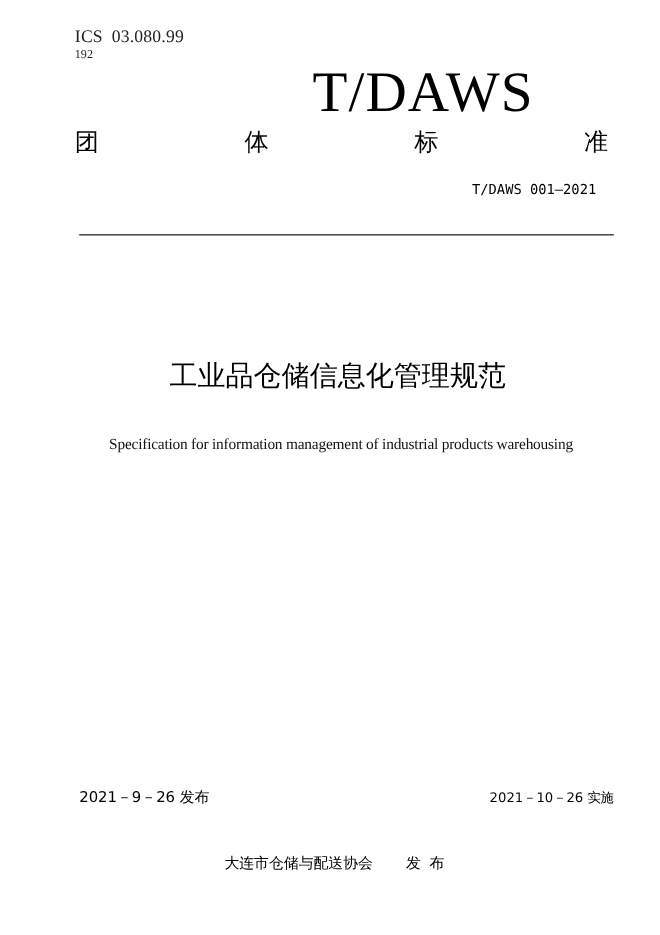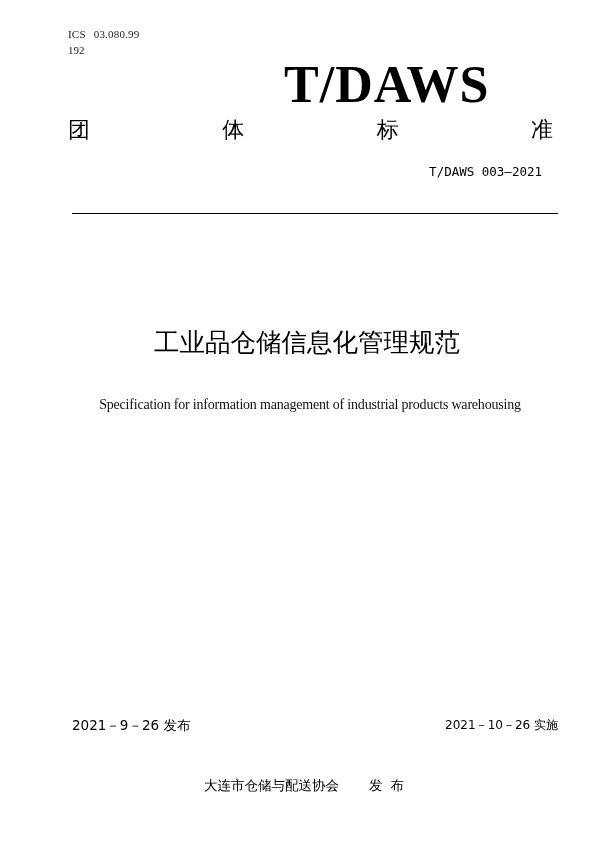--- a/index.html
+++ b/index.html
@@ -1,21 +1,21 @@
 <!DOCTYPE html>
 <html><head>
   <meta charset="utf-8">
   <style>
     html, body { margin: 0; padding: 0; background: #ffffff; }
     body { width: 600px; height: 850px; position: relative; overflow: hidden; color: #000; }
     .abs { position: absolute; white-space: nowrap; }
-    .ics { left: 68px; top: 27px; font-family: "Liberation Serif", serif; font-size: 11px; line-height: 14px; color: #222; letter-spacing: 0.2px; }
+    .ics { left: 68px; top: 27px; font-family: "Liberation Serif", serif; font-size: 16px; line-height: 14px; color: #222; letter-spacing: 0.2px; }
     .ics-code { margin-left: 8px; }
     .ccs { left: 68px; top: 43px; font-family: "Liberation Serif", serif; font-size: 11px; line-height: 14px; color: #222; }
-    .org-logo { left: 284px; top: 57px; font-family: "Liberation Serif", serif; font-weight: bold; font-size: 52px; line-height: 56px; letter-spacing: 1px; }
+    .org-logo { left: 284px; top: 57px; font-family: "Liberation Serif", serif; font-weight: normal; font-size: 52px; line-height: 56px; letter-spacing: 1px; }
     .std-type { left: 68px; top: 116px; width: 485px; display: flex; justify-content: space-between; font-family: "DejaVu Sans", sans-serif; font-size: 22px; line-height: 28px; }
     .std-number { right: 58px; top: 164px; font-family: "DejaVu Sans Mono", monospace; font-size: 12.5px; line-height: 16px; }
     .top-rule { left: 72px; top: 213px; width: 486px; height: 0; border-top: 1.5px solid #000; }
     .title-cn { left: 0; width: 614px; text-align: center; top: 326px; font-family: "DejaVu Sans", sans-serif; font-size: 25.5px; line-height: 32px; }
     .title-en { left: 0; width: 620px; text-align: center; top: 396px; font-family: "Liberation Serif", serif; font-size: 14px; line-height: 18px; letter-spacing: -0.2px; color: #111; }
     .date-left { left: 72px; top: 716px; font-family: "DejaVu Sans", sans-serif; font-size: 13.5px; line-height: 18px; text-align: center; }
     .date-right { right: 42px; top: 716px; font-family: "DejaVu Sans", sans-serif; font-size: 12px; line-height: 18px; }
     .publisher { left: 204px; top: 776px; font-family: "DejaVu Sans", sans-serif; font-size: 13.5px; line-height: 18px; }
     .publisher .action { margin-left: 30px; letter-spacing: 8px; }
   </style>
@@ -29,21 +29,21 @@
 
 <div class="abs org-logo">T/DAWS</div>
 
 <div class="abs std-type">
   <span>团</span>
   <span>体</span>
   <span>标</span>
   <span>准</span>
 </div>
 
-<div class="abs std-number">T/DAWS 003—2021</div>
+<div class="abs std-number">T/DAWS 001—2021</div>
 
 <div class="abs top-rule"></div>
 
 <div class="abs title-cn">工业品仓储信息化管理规范</div>
 <div class="abs title-en">Specification for information management of industrial products warehousing</div>
 
 <div class="abs date-left">2021－9－26 发布</div>
 <div class="abs date-right">2021－10－26 实施</div>
 
 <div class="abs publisher">

